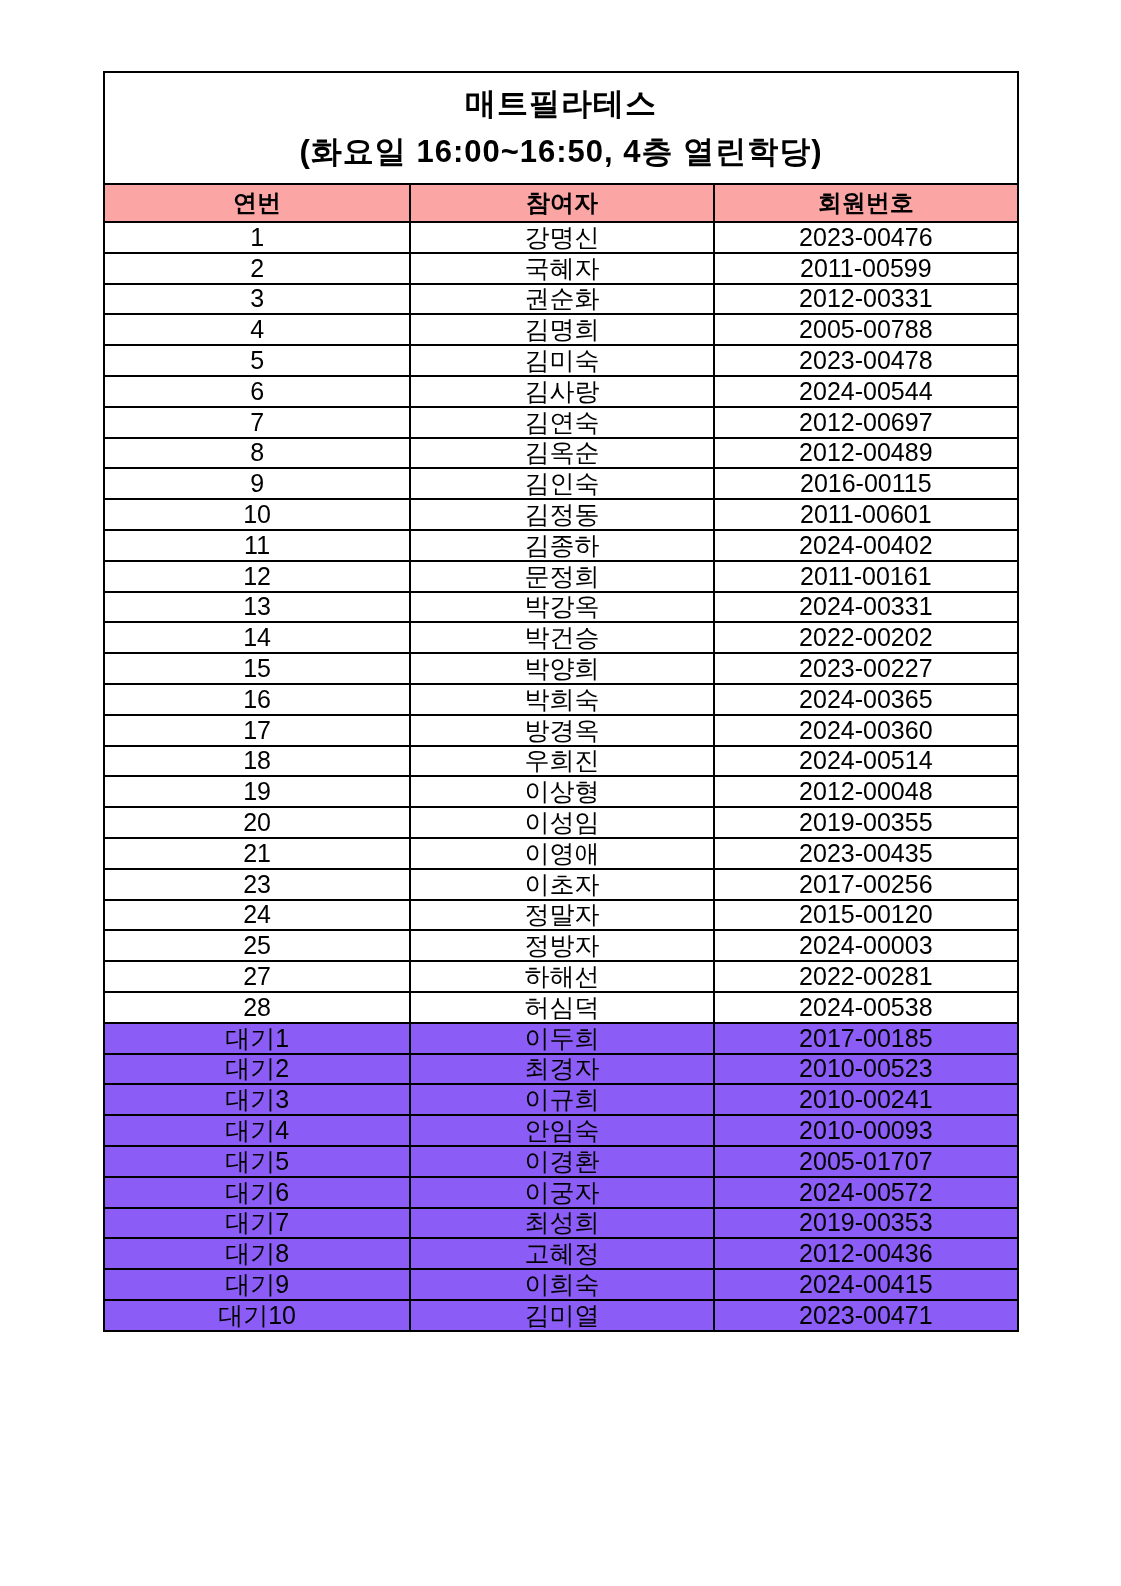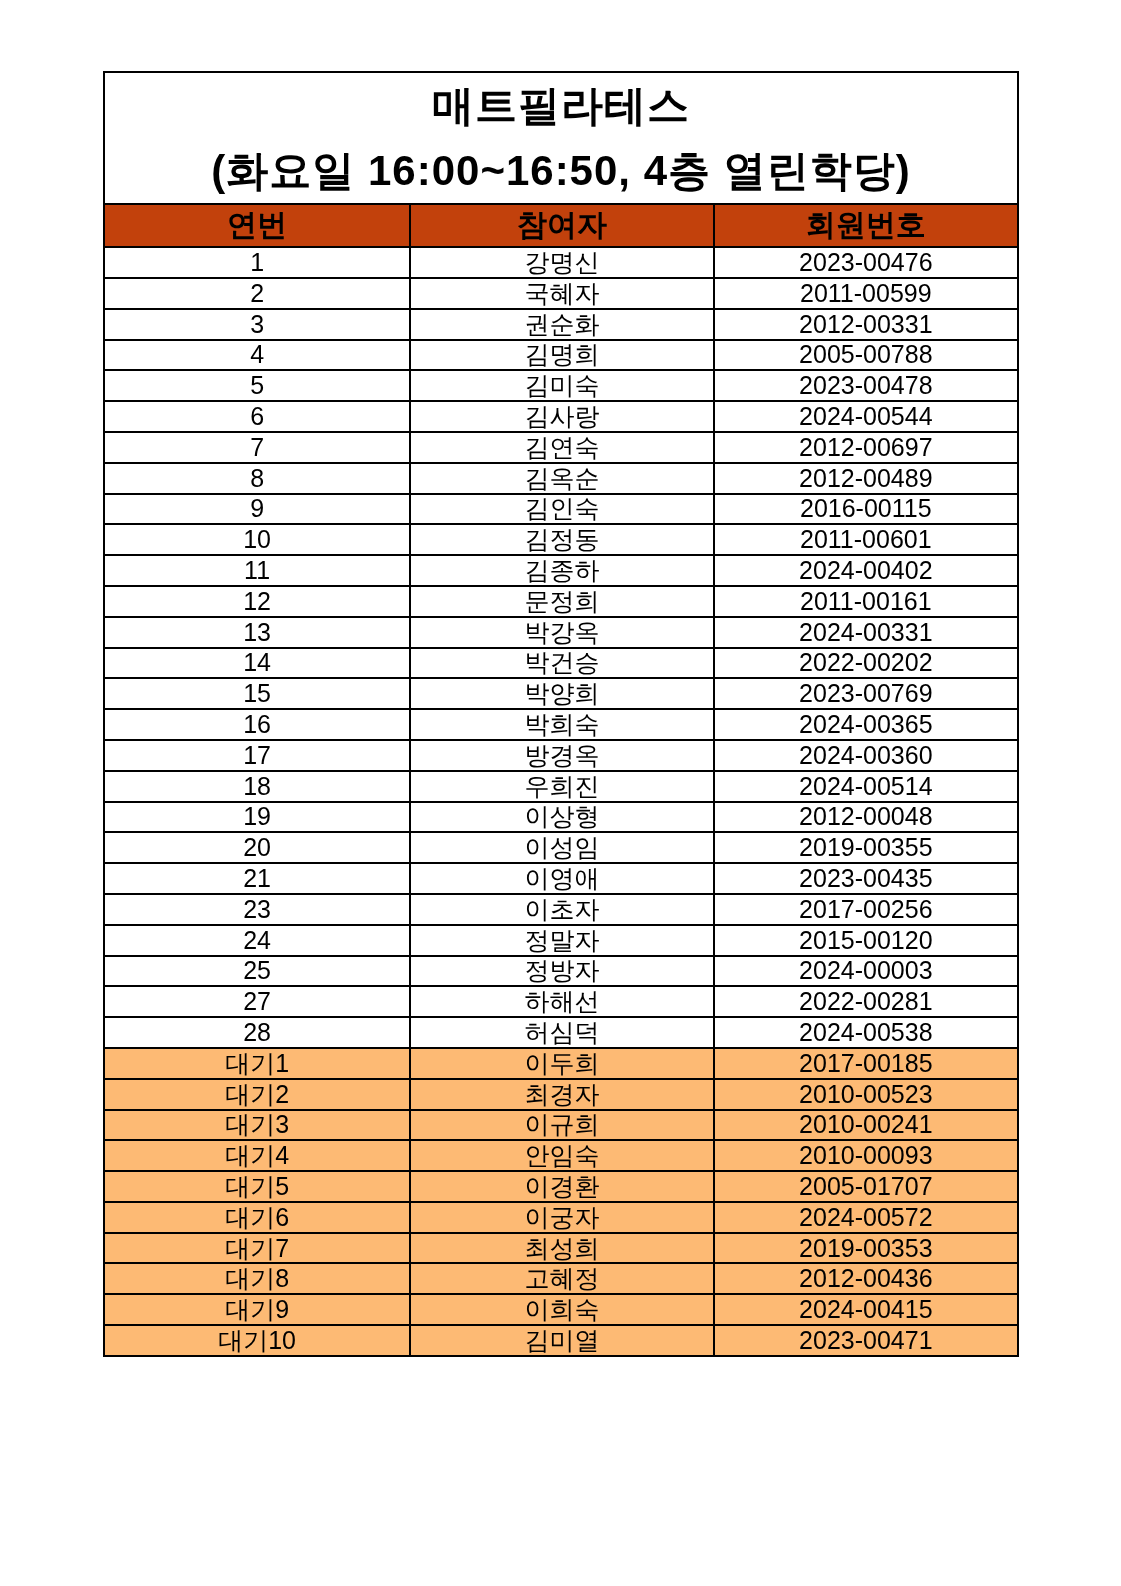--- a/index.html
+++ b/index.html
@@ -31,40 +31,40 @@
     vertical-align: middle;
     padding: 0;
     overflow: hidden;
     white-space: nowrap;
   }
   .title-cell {
     height: 110px;
     background: #ffffff;
   }
   .title-line {
-    font-size: 42px;
+    font-size: 31px;
     font-weight: 700;
     line-height: 1.55;
     letter-spacing: 1px;
   }
   .header-row th {
     height: 36px;
-    font-size: 30px;
+    font-size: 24px;
     font-weight: 700;
-    background: #c2410c;
+    background: #fca5a5;
   }
   tbody td {
     height: 28.8px;
     font-size: 25px;
     font-weight: 400;
     line-height: 1;
     background: #ffffff;
   }
   tr.waiting td {
-    background: #fdba74;
+    background: #8b5cf6;
   }
   .num-cell {
     letter-spacing: 0px;
   }
 </style>
 </head>
 <body>
 
 <div class="doc-table-wrap">
   <table class="roster">
@@ -154,21 +154,21 @@
         <td class="num-cell">2024-00331</td>
       </tr>
         <tr>
         <td class="num-cell">14</td>
         <td>박건승</td>
         <td class="num-cell">2022-00202</td>
       </tr>
         <tr>
         <td class="num-cell">15</td>
         <td>박양희</td>
-        <td class="num-cell">2023-00769</td>
+        <td class="num-cell">2023-00227</td>
       </tr>
         <tr>
         <td class="num-cell">16</td>
         <td>박희숙</td>
         <td class="num-cell">2024-00365</td>
       </tr>
         <tr>
         <td class="num-cell">17</td>
         <td>방경옥</td>
         <td class="num-cell">2024-00360</td>

